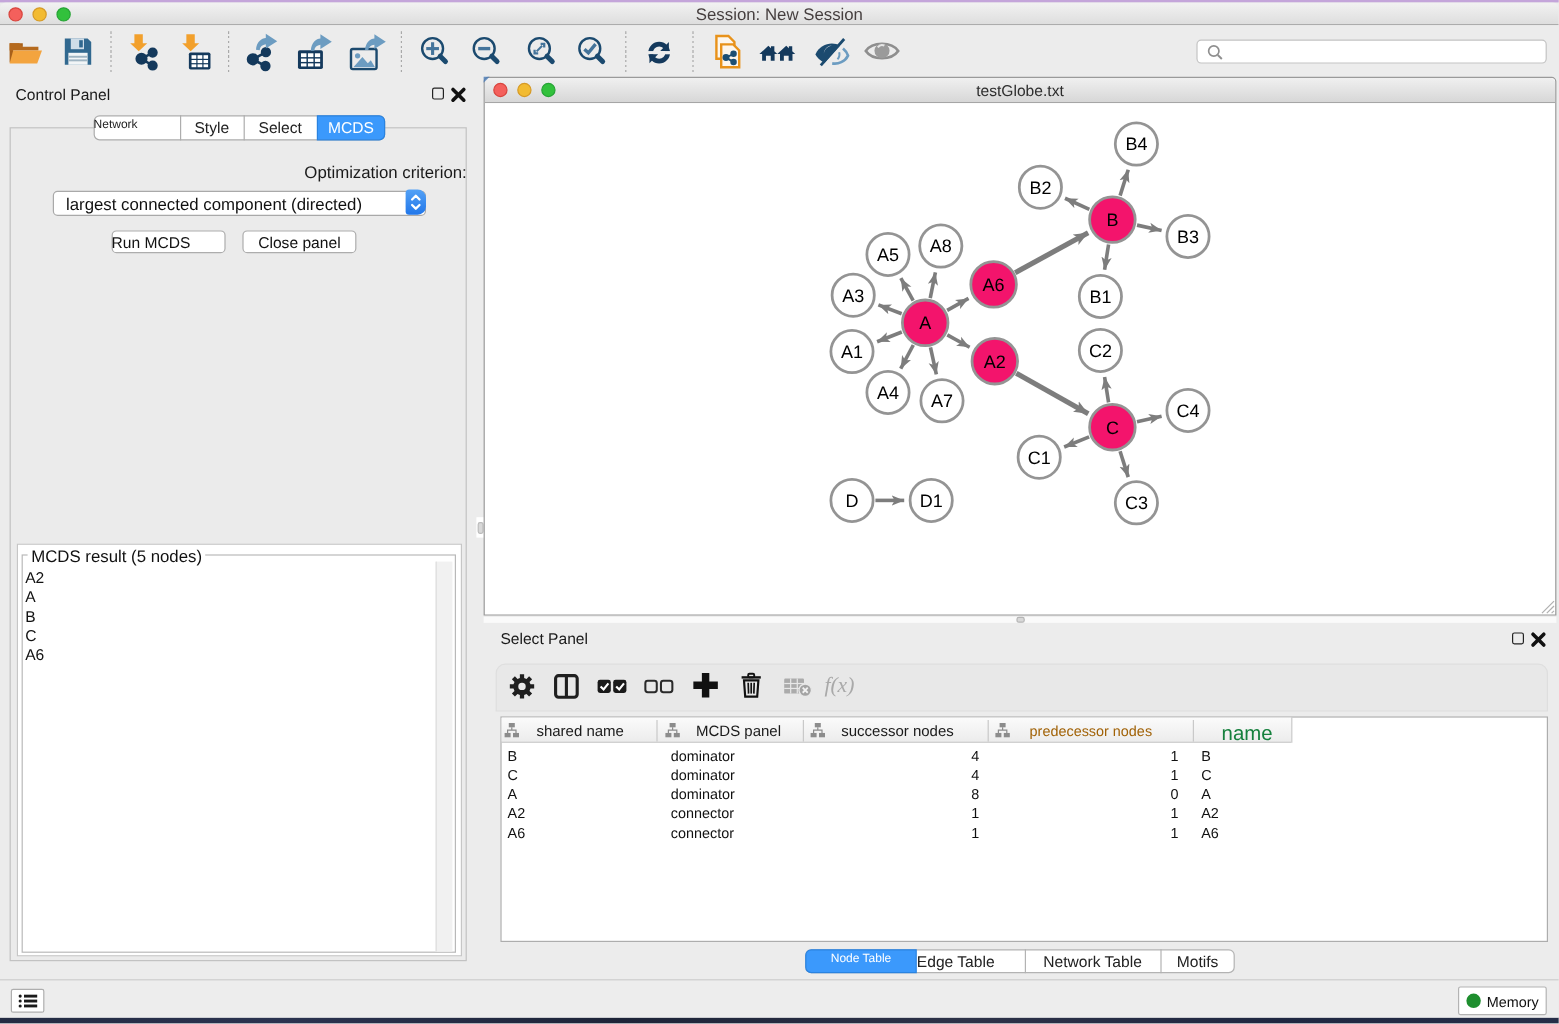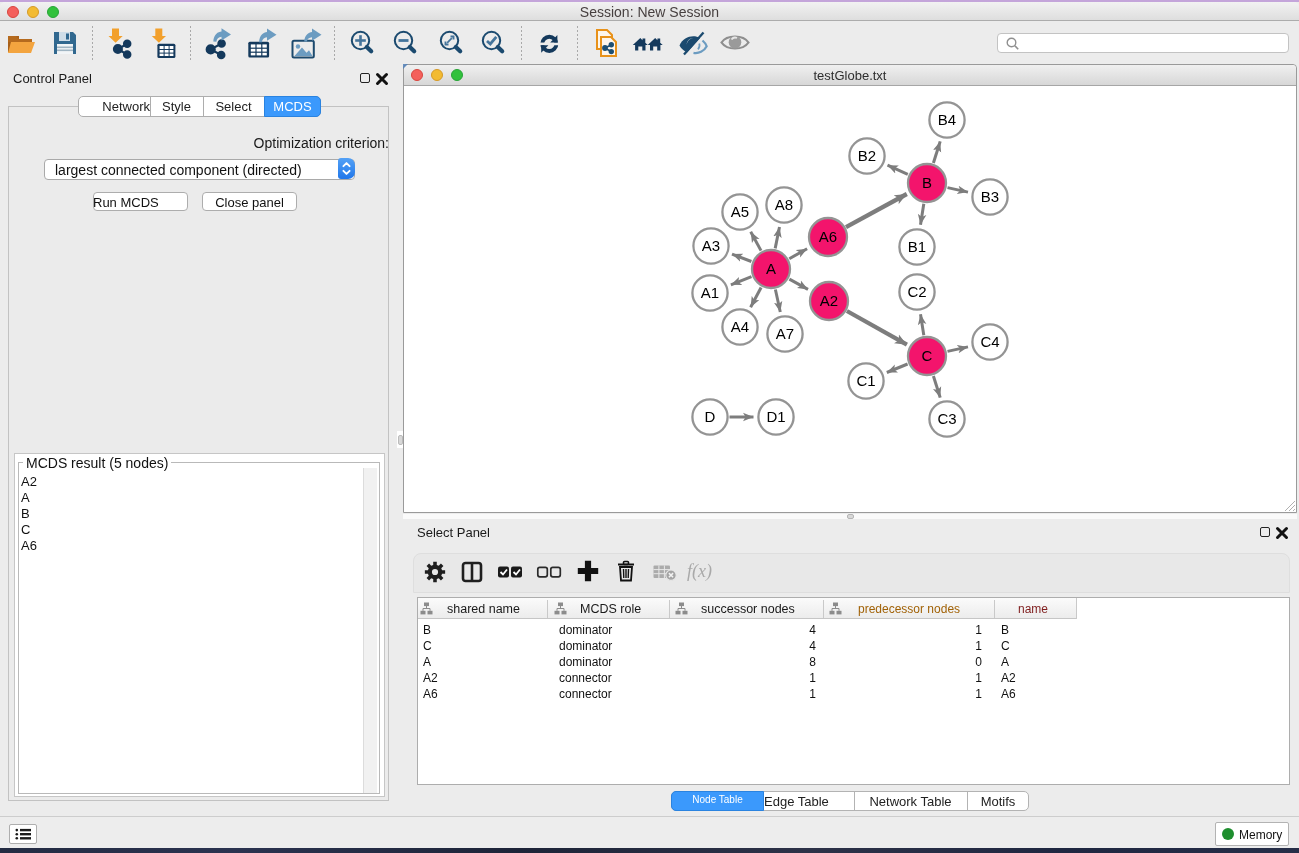--- a/index.html
+++ b/index.html
@@ -181,21 +181,21 @@
 <svg class="abs" style="left:375px;top:72px" width="14" height="14" viewBox="0 0 14 14">
 <path d="M2.5 2.5 L11.5 11.5 M11.5 2.5 L2.5 11.5" stroke="#111" stroke-width="3" stroke-linecap="round"></path>
 </svg>
 
 <div class="abs" style="left:8px;top:106px;width:381px;height:695px;background:#ebebeb;border:1px solid #c2c2c2"></div>
 
 <div class="abs" style="left:78px;top:96px;width:243px;height:21px;background:#fff;border:1px solid #adadad;border-radius:5px"></div>
 <div class="abs" style="left:150px;top:96px;width:1px;height:21px;background:#adadad"></div>
 <div class="abs" style="left:203px;top:96px;width:1px;height:21px;background:#adadad"></div>
 <div class="abs" style="left:264px;top:96px;width:57px;height:21px;background:#3b99fc;border:1px solid #2a83e0;border-radius:0 5px 5px 0"></div>
-<div class="txt" style="left:78px;top:99px;width:72px;text-align:right;font-size:13px;color:#222">Network</div>
+<div class="txt" style="left:78px;top:99px;width:72px;text-align:left;font-size:10px;color:#222">Network</div>
 <div class="txt" style="left:150px;top:99px;width:53px;text-align:center;font-size:13px;color:#222">Style</div>
 <div class="txt" style="left:203px;top:99px;width:61px;text-align:center;font-size:13px;color:#222">Select</div>
 <div class="txt" style="left:264px;top:99px;width:57px;text-align:center;font-size:13px;color:#fff">MCDS</div>
 
 <div class="txt" style="left:8px;top:135px;width:381px;text-align:right;font-size:14px;color:#1a1a1a">Optimization criterion:</div>
 <div class="abs" style="left:44px;top:159px;width:311px;height:21px;background:#fff;border:1px solid #a9a9a9;border-radius:4px"></div>
 <div class="abs" style="left:338px;top:158px;width:17px;height:21px;background:linear-gradient(#53a1f6,#2177ea);border-radius:3px 7px 7px 3px"></div>
 <svg class="abs" style="left:339px;top:160px" width="15" height="17" viewBox="0 0 15 17">
 <path d="M4.4 6.2 L7.5 3.1 L10.6 6.2" fill="none" stroke="#fff" stroke-width="1.9" stroke-linecap="round" stroke-linejoin="round"></path>
 <path d="M4.4 10.8 L7.5 13.9 L10.6 10.8" fill="none" stroke="#fff" stroke-width="1.9" stroke-linecap="round" stroke-linejoin="round"></path>
@@ -401,24 +401,24 @@
 <svg class="abs" style="left:829px;top:602px" width="13" height="13" viewBox="0 0 13 13">
 <g fill="#8c8c8c">
       <rect x="4" y="0.5" width="5" height="3.6"></rect>
       <rect x="0.5" y="8.8" width="5" height="3.6"></rect>
       <rect x="7.5" y="8.8" width="5" height="3.6"></rect>
     </g>
 <path d="M6.5 4 L6.5 6.5 M3 8.8 L3 6.5 L10 6.5 L10 8.8" fill="none" stroke="#8c8c8c" stroke-width="1"></path>
 </svg>
 
 <div class="txt" style="left:447px;top:602px;font-size:12.5px;color:#1a1a1a">shared name</div>
-<div class="txt" style="left:580px;top:602px;font-size:12.5px;color:#1a1a1a">MCDS role</div>
+<div class="txt" style="left:580px;top:602px;font-size:12.5px;color:#1a1a1a">MCDS panel</div>
 <div class="txt" style="left:701px;top:602px;font-size:12.5px;color:#1a1a1a">successor nodes</div>
 <div class="txt" style="left:858px;top:602px;font-size:12px;color:#a16207">predecessor nodes</div>
-<div class="txt" style="left:1018px;top:602px;font-size:12px;color:#7f1d1d">name</div>
+<div class="txt" style="left:1018px;top:602px;font-size:17px;color:#15803d">name</div>
 
 <div class="txt" style="left:423px;top:622px;font-size:12px;color:#111;line-height:16px;white-space:pre">B
 C
 A
 A2
 A6</div>
 <div class="txt" style="left:559px;top:622px;font-size:12px;color:#111;line-height:16px;white-space:pre">dominator
 dominator
 dominator
 connector

